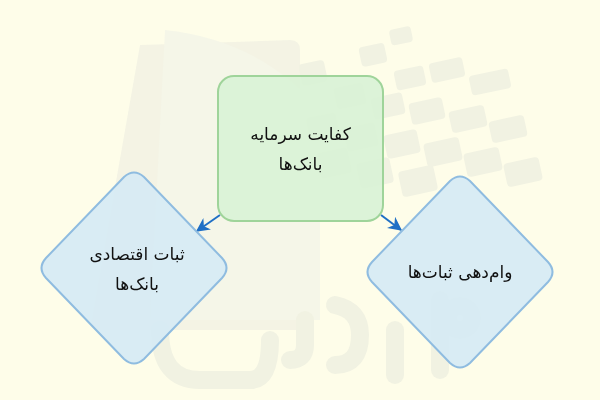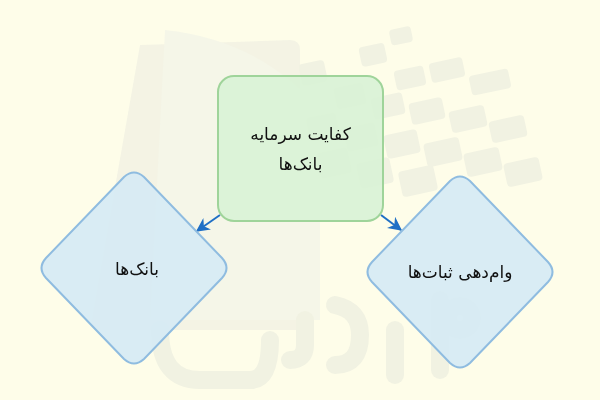--- a/index.html
+++ b/index.html
@@ -79,18 +79,19 @@
 
   <rect x="218" y="76" width="165" height="145" rx="16" ry="16" fill="#d9f2d6" stroke="#9fd49a" stroke-width="2" fill-opacity="0.92"></rect>
 </svg>
 
 <div class="node-label" style="left:218px; top:76px; width:165px; height:146px; flex-direction:column;">
   <span>کفایت سرمایه</span>
   <span>بانک‌ها</span>
 </div>
 
 <div class="node-label" style="left:62px; top:236px; width:150px; height:66px; flex-direction:column;">
+  <span>ثبات اقتصادی</span>
   <span>بانک‌ها</span>
 </div>
 
 <div class="node-label" style="left:380px; top:255px; width:160px; height:34px;">
   <span>وام‌دهی ثبات‌ها</span>
 </div>
 
 </body></html>

